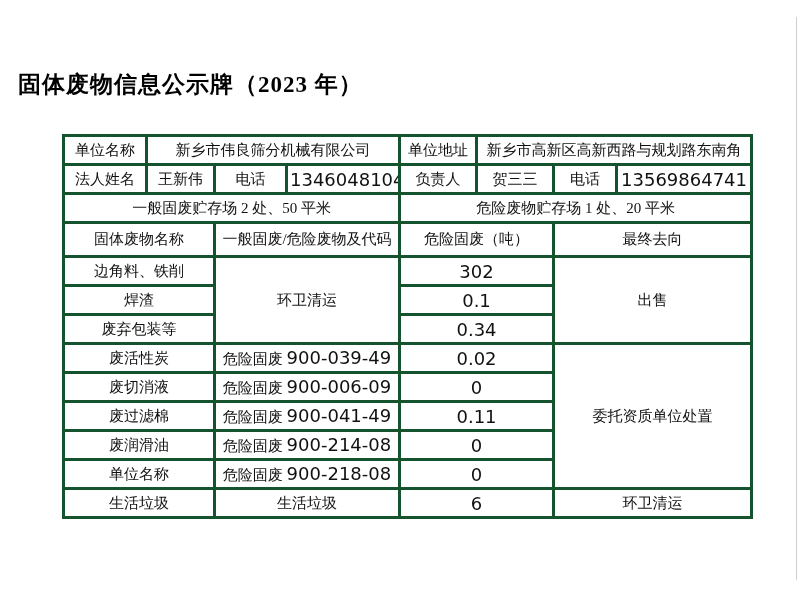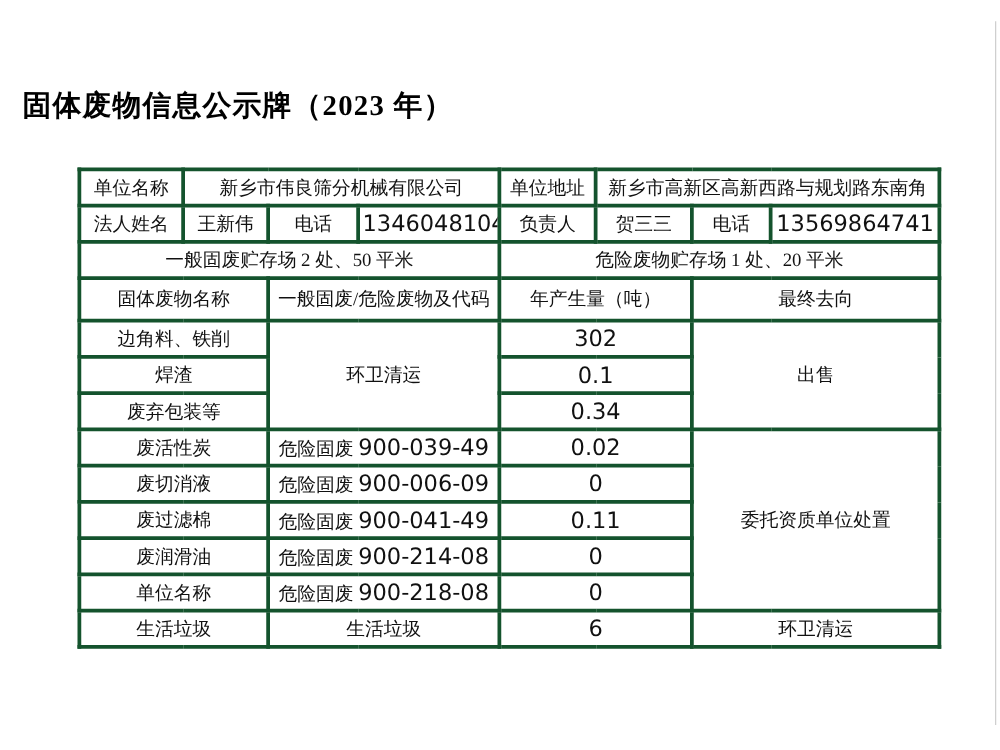--- a/index.html
+++ b/index.html
@@ -75,21 +75,21 @@
   </tr>
 
   <tr class="r-head">
     <td colspan="4">一般固废贮存场 2 处、50 平米</td>
     <td colspan="4">危险废物贮存场 1 处、20 平米</td>
   </tr>
 
   <tr class="r-cols">
     <td colspan="2">固体废物名称</td>
     <td colspan="2">一般固废/危险废物及代码</td>
-    <td colspan="2">年产生量（吨）</td>
+    <td colspan="2">危险固废（吨）</td>
     <td colspan="2">最终去向</td>
   </tr>
 
   <tr class="r-data">
     <td colspan="2">边角料、铁削</td>
     <td colspan="2" rowspan="3">环卫清运</td>
     <td colspan="2"><span class="num">302</span></td>
     <td colspan="2" rowspan="3" class="blue">出售</td>
   </tr>
   <tr class="r-data">

